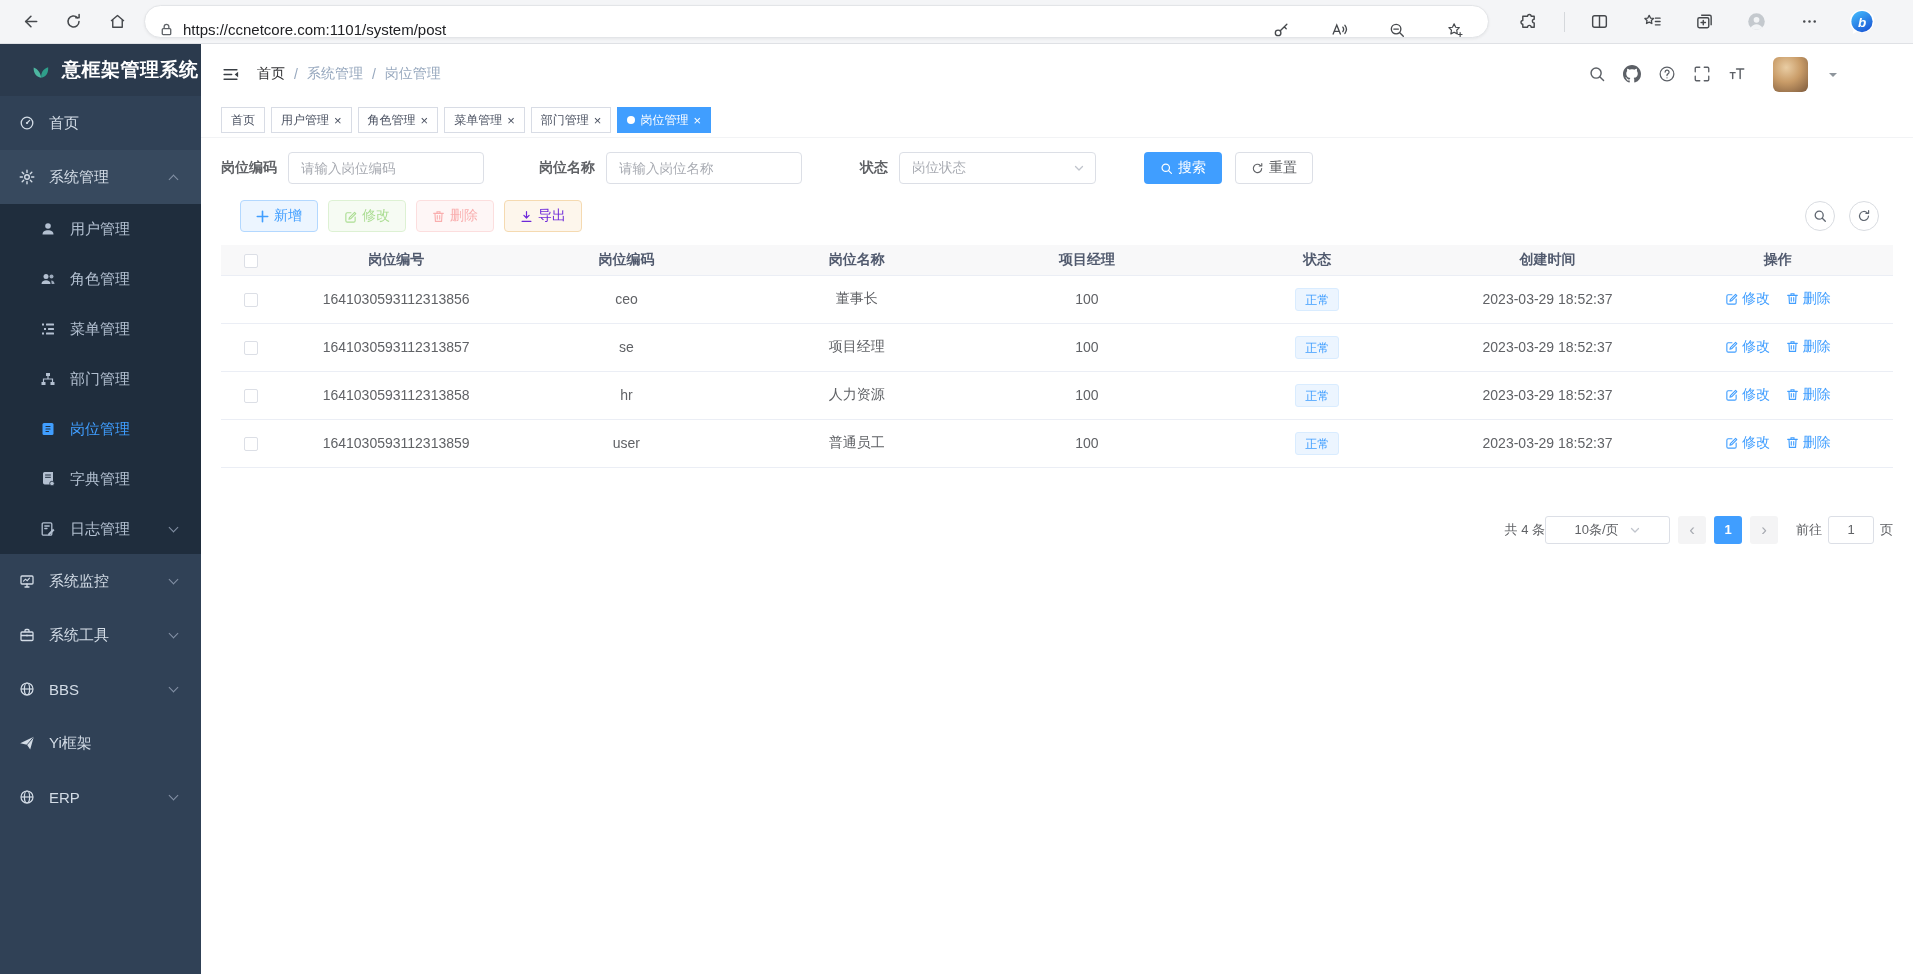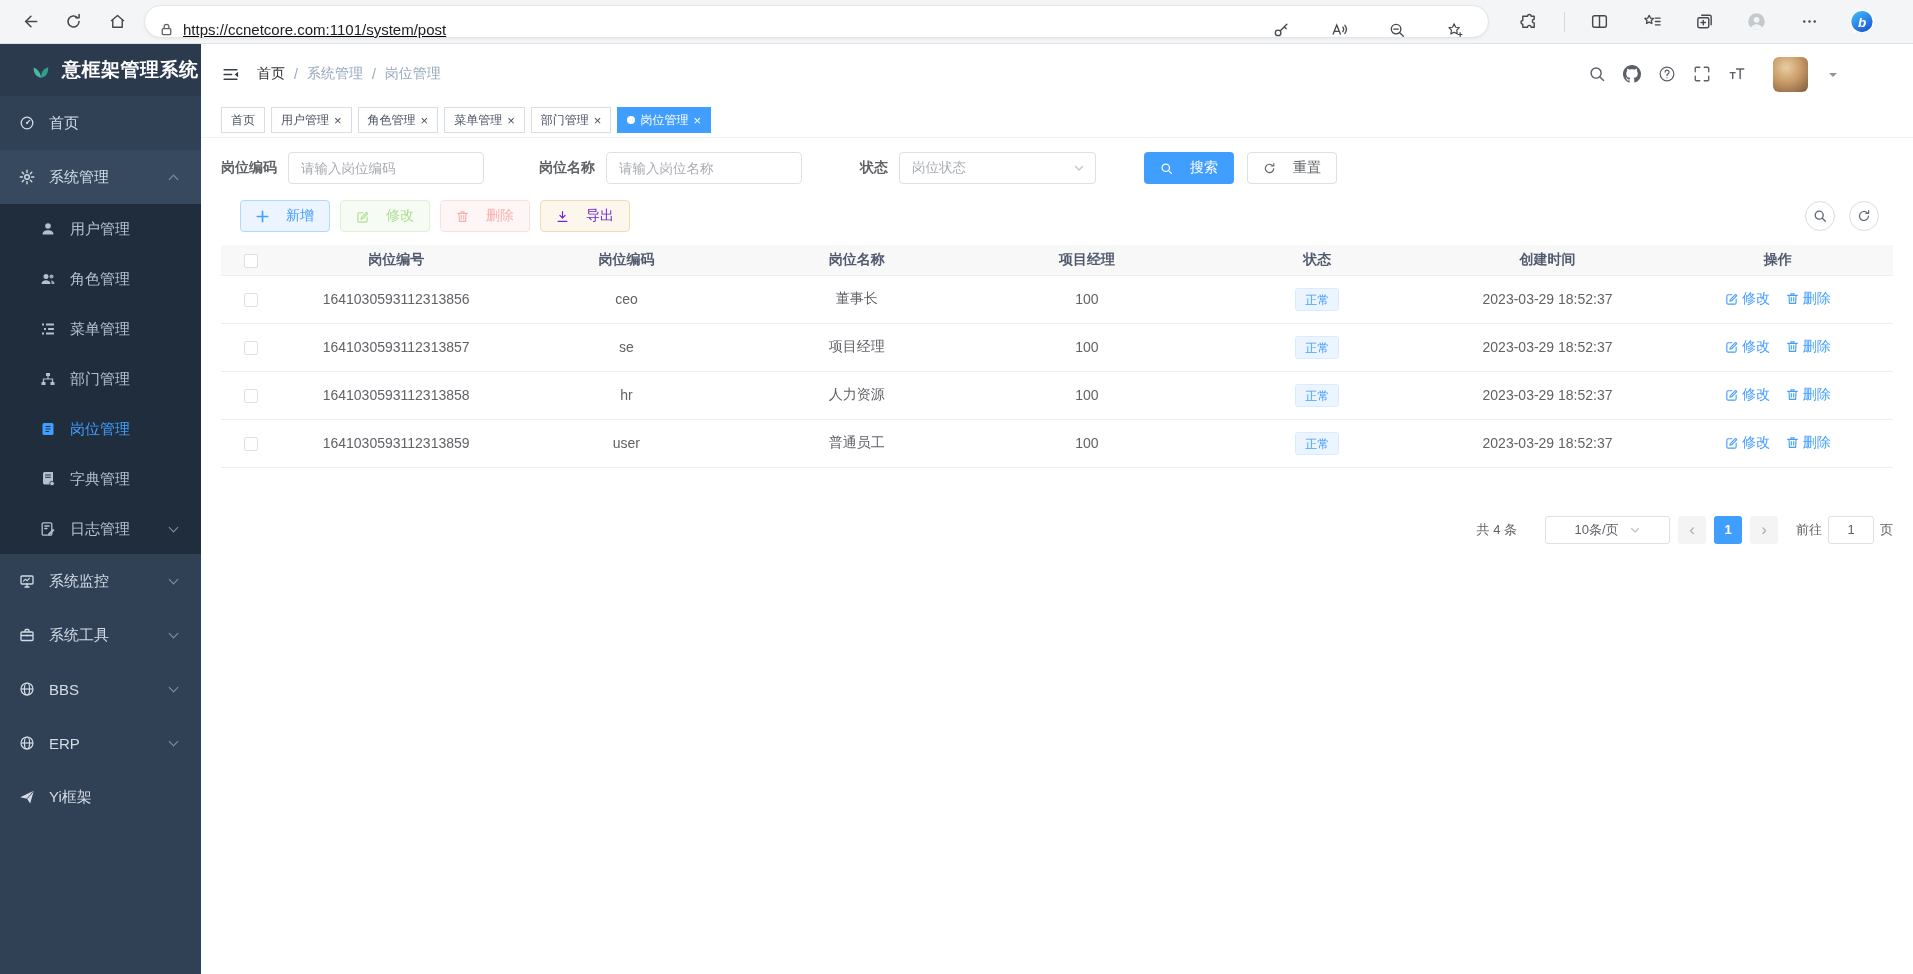--- a/index.html
+++ b/index.html
@@ -12,21 +12,21 @@
 
   
   .chrome { height:44px; background:#f4f5f7; border-bottom:1px solid #dfe1e5;
             display:flex; align-items:center; padding:0 12px; }
   .chrome-left { display:flex; gap:10px; }
   .chrome-btn { width:34px; height:34px; border-radius:6px; display:flex; align-items:center;
                 justify-content:center; color:#46494d; }
   .chrome-btn .ic { width:19px; height:19px; }
   .urlbar { margin-left:10px; width:1345px; height:33px; background:#fff; border:1px solid #e3e5e8;
             border-radius:17px; box-shadow:0 1px 3px rgba(0,0,0,.06);
-            display:flex; align-items:center; padding:16px 12px 0 14px;text-decoration:underline; }
+            display:flex; align-items:center; padding:16px 12px 0 14px; }
   .lock-ic { width:15px; height:15px; color:#5f6368; }
   .url-text { margin-left:9px; font-size:15px; color:#202124; flex:1; white-space:nowrap;
               overflow:hidden; }
   .urlbar-icons { display:flex; gap:24px; padding-right:4px; color:#4a4d51; }
   .urlbar-icons .ic { width:18px; height:18px; }
   .chrome-right { flex:1; display:flex; align-items:center; justify-content:space-evenly;
                   padding:0 4px; color:#4a4d51; }
   .chrome-right .ic { width:19px; height:19px; }
   .chrome-right .big .ic { width:26px; height:26px; }
   .vsep { width:1px; height:20px; background:#d5d8dc; }
@@ -90,21 +90,21 @@
   .f-input { width:196px; height:32px; border:1px solid #dcdfe6; border-radius:4px;
              padding:0 12px; font-size:13.5px; color:#606266; outline:none;
              font-family:inherit; }
   .f-input::placeholder { color:#a8abb2; }
   .f-select { width:197px; height:32px; border:1px solid #dcdfe6; border-radius:4px;
               padding:0 10px 0 12px; display:flex; align-items:center;
               justify-content:space-between; background:#fff; color:#a8abb2;
               font-size:13.5px; cursor:pointer; }
   .sel-arrow { width:12px; height:12px; }
 
-  .btn { height:32px; border-radius:4px; display:inline-flex; align-items:center; gap:17px;
+  .btn { height:32px; border-radius:4px; display:inline-flex; align-items:center; gap:5px;
          padding:0 15px; font-size:14px; border:1px solid transparent; background:#fff; }
   .btn .ic { width:13px; height:13px; }
   .btn-primary { background:#409eff; color:#fff; margin-left:48px; }
   .btn-reset { border-color:#dcdfe6; color:#606266; margin-left:13px; }
 
   .toolbar { display:flex; align-items:center; margin-bottom:13px;padding-left:19px; }
   .toolbar .btn + .btn { margin-left:10px; }
   .btn-add    { color:#409eff; background:#ecf5ff; border-color:#b3d8ff; }
   .btn-modify { color:#67c23a; background:#f0f9eb; border-color:#c2e7b0; opacity:.55; }
   .btn-del    { color:#f56c6c; background:#fef0f0; border-color:#fbc4c4; opacity:.55; }
@@ -124,21 +124,21 @@
               border-radius:2px; background:#fff; cursor:pointer; vertical-align:middle; }
   .tag { display:inline-block; height:23px; line-height:22px; padding:0 9px; background:#ecf5ff;
          border:1px solid #d9ecff; border-radius:3px; color:#409eff; font-size:12px; }
   .link { color:#409eff; display:inline-flex; align-items:center; gap:4px; cursor:pointer;
           font-size:14px; }
   .link + .link { margin-left:12px; }
   .link .ic { width:13px; height:13px; }
 
   .pagination { display:flex; align-items:center; justify-content:flex-end; margin-top:48px;
                 font-size:13px; color:#606266; }
-  .pg-total { margin-right:28px; }
+  .pg-total { margin-right:0; }
   .pg-size { width:125px; height:28px; border:1px solid #dcdfe6; border-radius:3px;
              display:flex; align-items:center; justify-content:center; gap:10px;
              background:#fff; color:#606266; cursor:pointer; }
   .pg-btn { width:28px; height:28px; border-radius:3px; background:#f4f4f5; margin-left:8px;
             display:flex; align-items:center; justify-content:center; color:#a8abb2;
             font-size:17px; line-height:1; }
   .pg-btn.pg-page { background:#409eff; color:#fff; font-weight:700; font-size:13px; }
   .pg-goto { margin-left:18px; display:flex; align-items:center; gap:6px; }
   .pg-input { width:46px; height:28px; border:1px solid #dcdfe6; border-radius:3px;
               text-align:center; font-size:13px; color:#606266; outline:none;
@@ -427,38 +427,38 @@
               <circle cx="8" cy="8" r="6"></circle>
               <ellipse cx="8" cy="8" rx="2.6" ry="6"></ellipse>
               <path d="M2 8h12"></path>
             </svg>
           </span>
     <span class="s-label">BBS</span>
     <span class="s-chevron"></span>
   </div>
         <div class="side-item top">
     <span class="ic s-ic">
+            <svg viewBox="0 0 16 16">
+              <path d="M1.2 8.3 14.8 1.8 11.2 14.5 8 9.8 1.2 8.3z" fill="currentColor"></path>
+              <path d="m8 9.8 6.8-8" stroke="#304156" stroke-width=".9" fill="none"></path>
+            </svg>
+          </span>
+    <span class="s-label">Yi框架</span>
+
+  </div>
+        <div class="side-item top">
+    <span class="ic s-ic">
             <svg viewBox="0 0 16 16" fill="none" stroke="currentColor" stroke-width="1.2">
               <circle cx="8" cy="8" r="6"></circle>
               <ellipse cx="8" cy="8" rx="2.6" ry="6"></ellipse>
               <path d="M2 8h12"></path>
             </svg>
           </span>
     <span class="s-label">ERP</span>
     <span class="s-chevron"></span>
-  </div>
-        <div class="side-item top">
-    <span class="ic s-ic">
-            <svg viewBox="0 0 16 16">
-              <path d="M1.2 8.3 14.8 1.8 11.2 14.5 8 9.8 1.2 8.3z" fill="currentColor"></path>
-              <path d="m8 9.8 6.8-8" stroke="#304156" stroke-width=".9" fill="none"></path>
-            </svg>
-          </span>
-    <span class="s-label">Yi框架</span>
-
   </div>
       </nav>
   </aside>
 
   <div class="main">
     <header class="app-header">
       <span class="ic hamburger">
           <svg viewBox="0 0 20 20" fill="currentColor">
             <rect x="2.5" y="4.2" width="15" height="1.7" rx=".8"></rect>
             <rect x="2.5" y="9.15" width="9.5" height="1.7" rx=".8"></rect>

